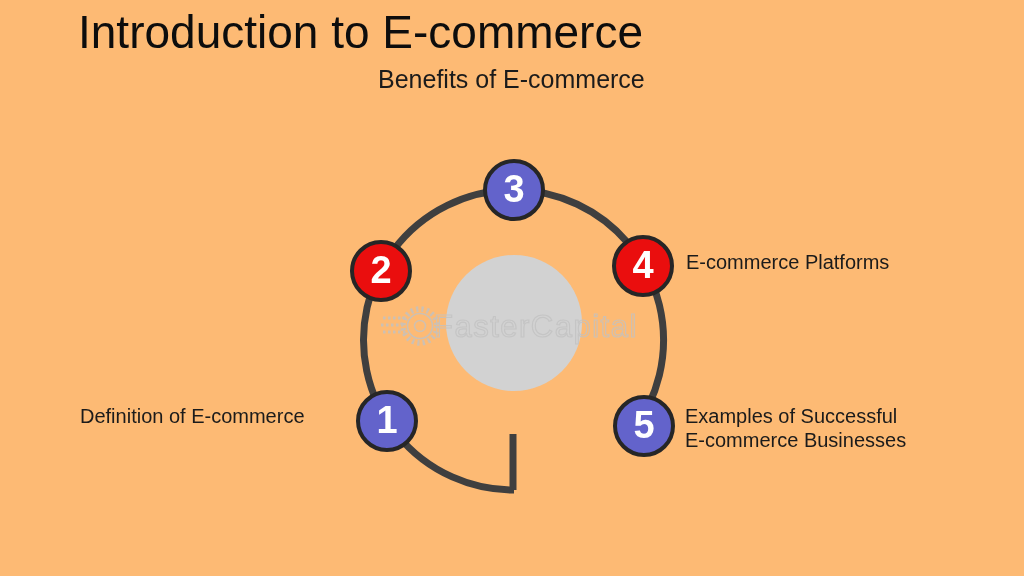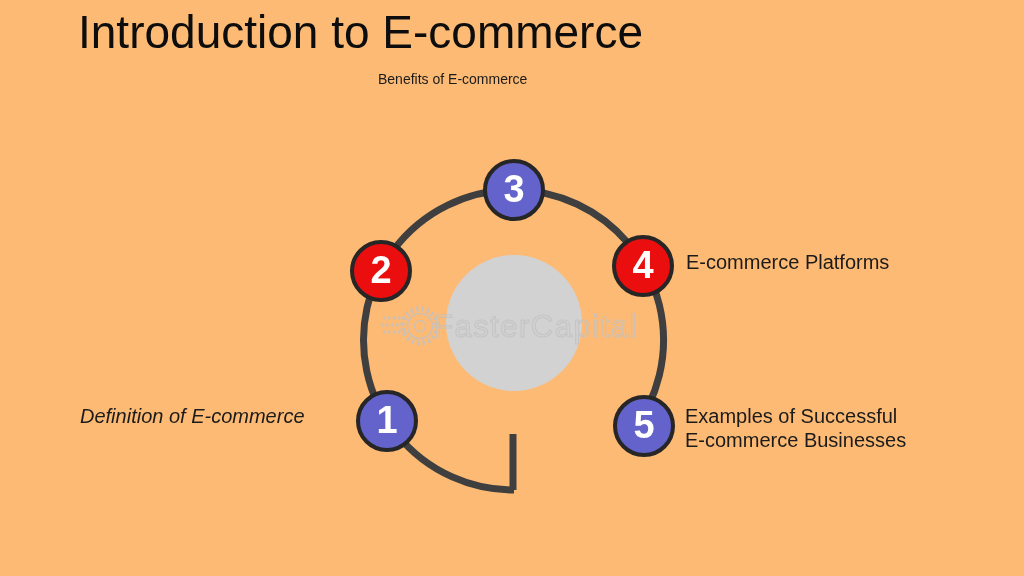--- a/index.html
+++ b/index.html
@@ -19,23 +19,23 @@
   }
   .node.purple{background:#6363cb;}
   .node.red{background:#ea0e0e;}
   .node-number{
     color:#ffffff;font-size:38px;font-weight:700;line-height:1;
     transform:translateY(-1px);
   }
   .node-label{
     position:absolute;font-size:20px;line-height:24px;color:#1b1b1b;white-space:nowrap;
   }
-  .label-benefits{left:378px;top:67px;font-size:14px;}
+  .label-benefits{left:378px;top:67px;font-size:25px;}
   .label-types{left:68px;top:259px;}
-  .label-definition{left:80px;top:404px;font-style:italic;}
+  .label-definition{left:80px;top:404px;}
   .label-platforms{left:686px;top:250px;}
   .label-examples{left:685px;top:404px;width:235px;white-space:normal;}
 </style>
 </head>
 <body>
 
 <div class="slide">
 
   <h1 class="page-title">Introduction to E-commerce</h1>
 

